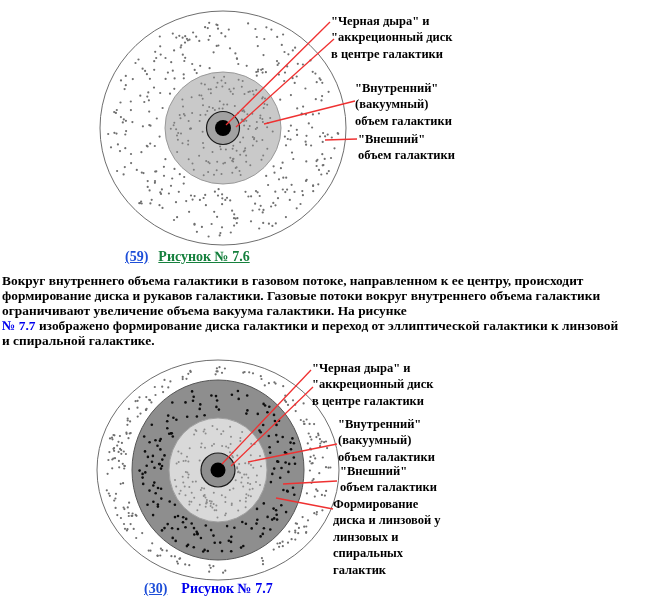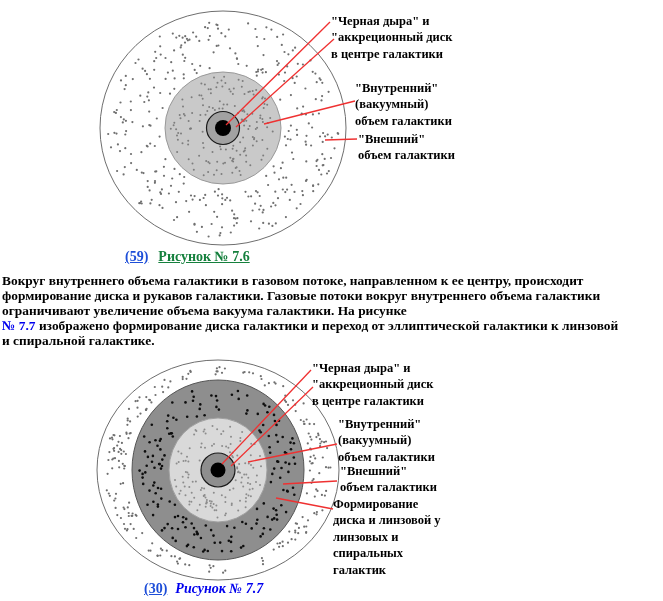--- a/index.html
+++ b/index.html
@@ -1087,16 +1087,16 @@
 объем галактики</div>
   <div class="diag-label" style="left:340px;top:463px;">"Внешний"
 объем галактики</div>
   <div class="diag-label" style="left:333px;top:496px;">Формирование
 диска и линзовой у
 линзовых и
 спиральных
 галактик</div>
 
   <div class="caption" style="left:144px;top:581px;">
-    <span class="num">(30)</span><span class="ttl" style="margin-left: 8px; color: rgb(0, 0, 238); font-style: italic;">Рисунок № 7.7</span>
+    <span class="num">(30)</span><span class="ttl" style="margin-left: 14px; color: rgb(0, 0, 238);">Рисунок № 7.7</span>
   </div>
 
 </div>
 
 </body></html>

